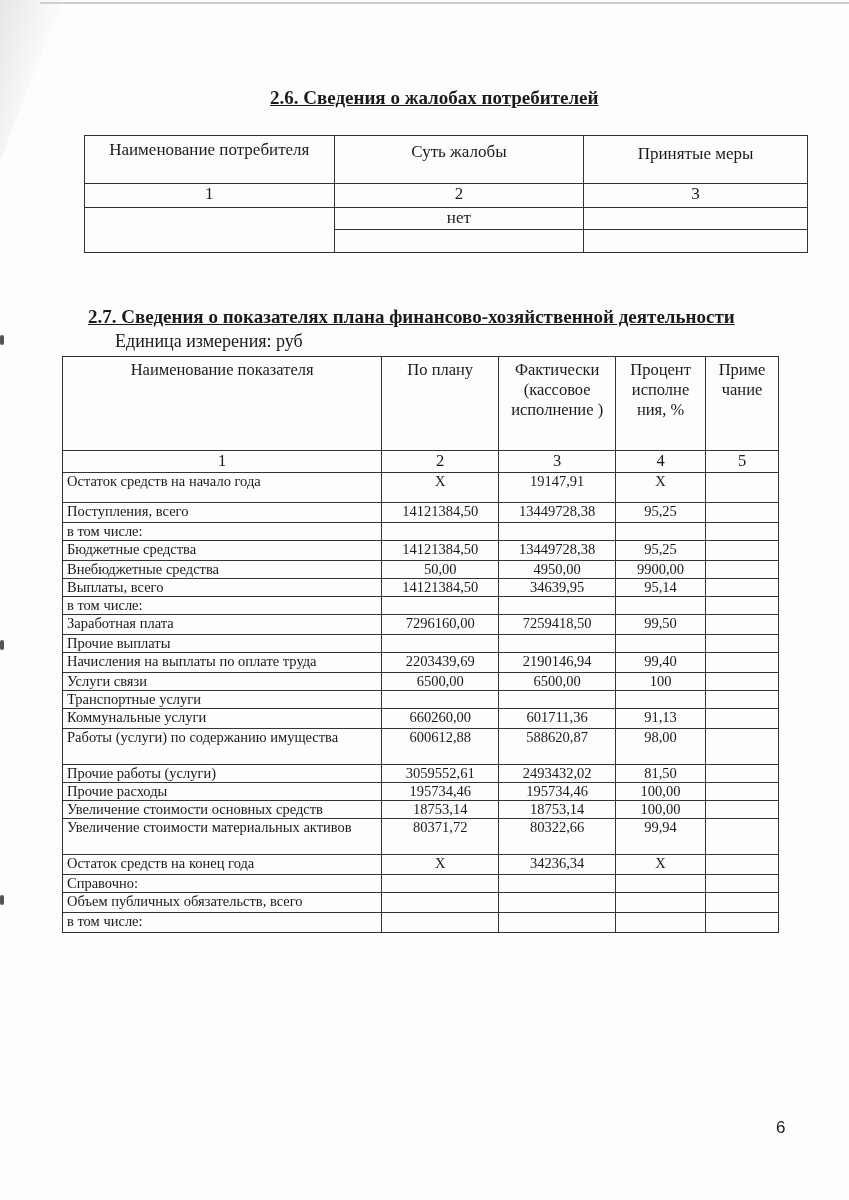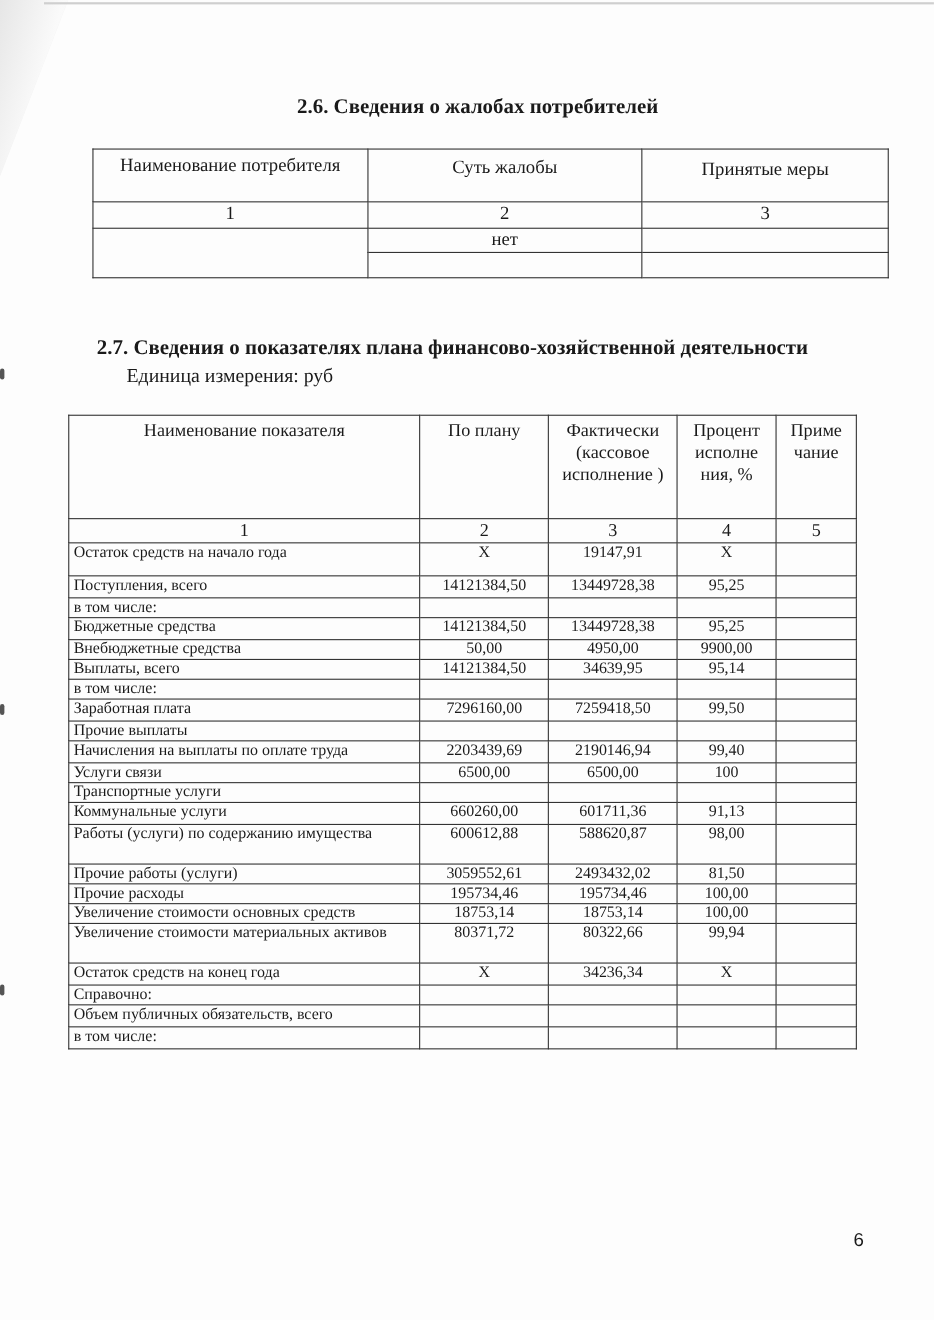--- a/index.html
+++ b/index.html
@@ -11,30 +11,30 @@
       position: absolute; left: 0; top: 0; width: 0; height: 0;
       border-top: 160px solid #f1f1f1; border-right: 62px solid transparent;
     }
     .curl2 {
       position: absolute; left: 0; top: 0; width: 62px; height: 160px;
       background: linear-gradient(105deg, #e6e6e6 0%, #fafafa 55%, rgba(255,255,255,0) 100%);
       clip-path: polygon(0 0, 100% 0, 0 100%);
     }
     .topline { position:absolute; left:40px; right:0; top:2px; height:2px; background:#cfcfcf; }
     .h-bold {
-      position: absolute; font-weight: bold; font-size: 19px; white-space: nowrap;
+      position: absolute; font-weight: bold; font-size: 19px; white-space: nowrap; text-decoration: underline;
     }
     #title-26 { left: 270px; top: 87px; }
     #title-27 { left: 88px; top: 306px; }
     #unit { position:absolute; left: 79px; top: 331px; font-size: 18px; margin-left: 36px; }
     table { border-collapse: collapse; position: absolute; }
     td { border: 1px solid #333; padding: 0 4px; font-size: 15px; vertical-align: top; }
     #t26 { left: 84px; top: 135px; width: 724px; padding-left: 28px; }
     #t26 td { text-align: center; font-size: 17px; }
-    #t27 { left: 62px; top: 377px; width: 717px; }
+    #t27 { left: 62px; top: 356px; width: 717px; }
     #t27 td { font-size: 14.5px; line-height: 17px; }
     #t27 td.c { text-align: center; }
     #t27 .hdr td { font-size: 16.5px; line-height: 20px; text-align: center; }
     .pagenum { position:absolute; left: 776px; top: 1118px; font-family: "Liberation Sans", sans-serif; font-size: 17px; }
     .mark { position:absolute; left: 0px; width: 4px; height: 10px; background:#555; border-radius: 2px; }
   </style>
 </head>
 <body>
 
 <div class="curl"></div>

